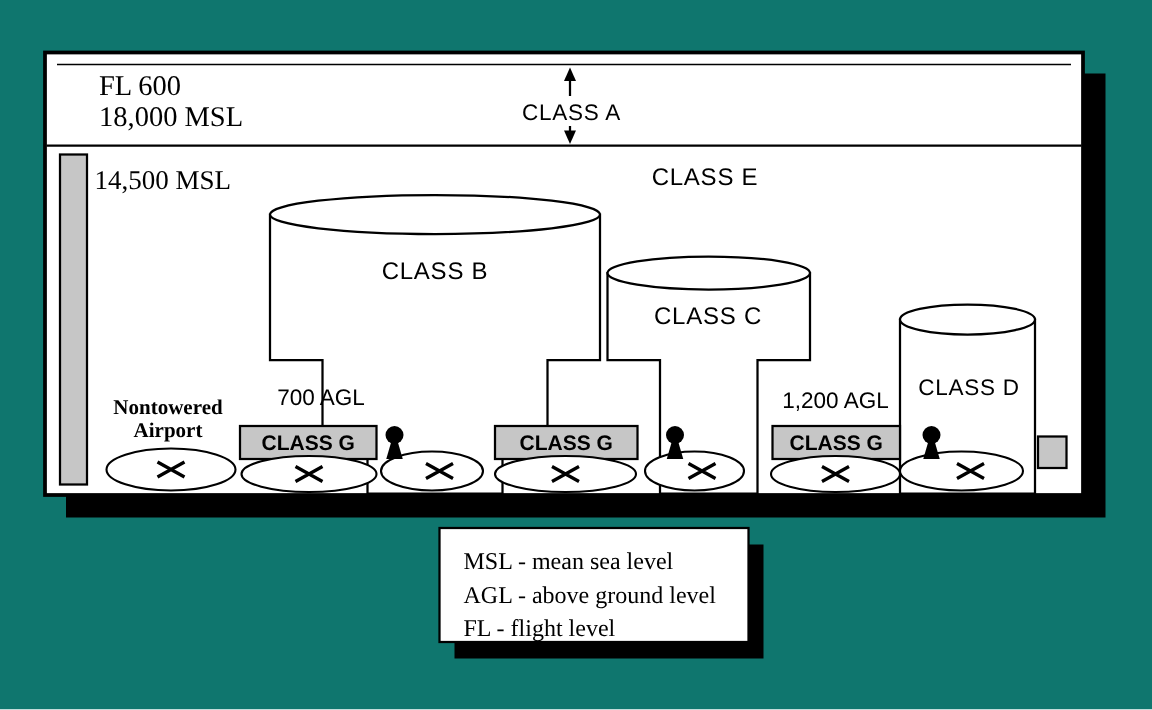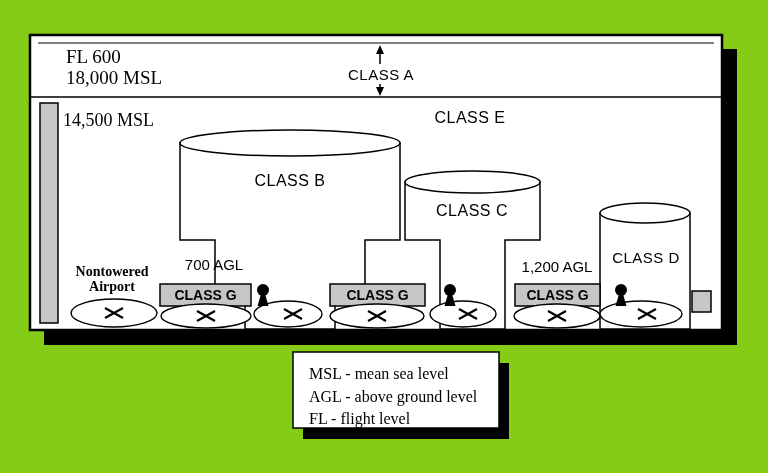--- a/index.html
+++ b/index.html
@@ -1,20 +1,20 @@
 <!DOCTYPE html>
 <html><head>
 <meta charset="utf-8">
 <style>
   html, body { margin: 0; padding: 0; background: #ffffff; }
   .stage {
     position: relative;
     width: 768px;
     height: 473px;
-    background: #84cc16;
+    background: #0f766e;
     overflow: hidden;
   }
   svg text {
     font-family: "Liberation Sans", sans-serif;
     fill: #000000;
   }
   svg text.serif {
     font-family: "Liberation Serif", serif;
   }
 </style>

